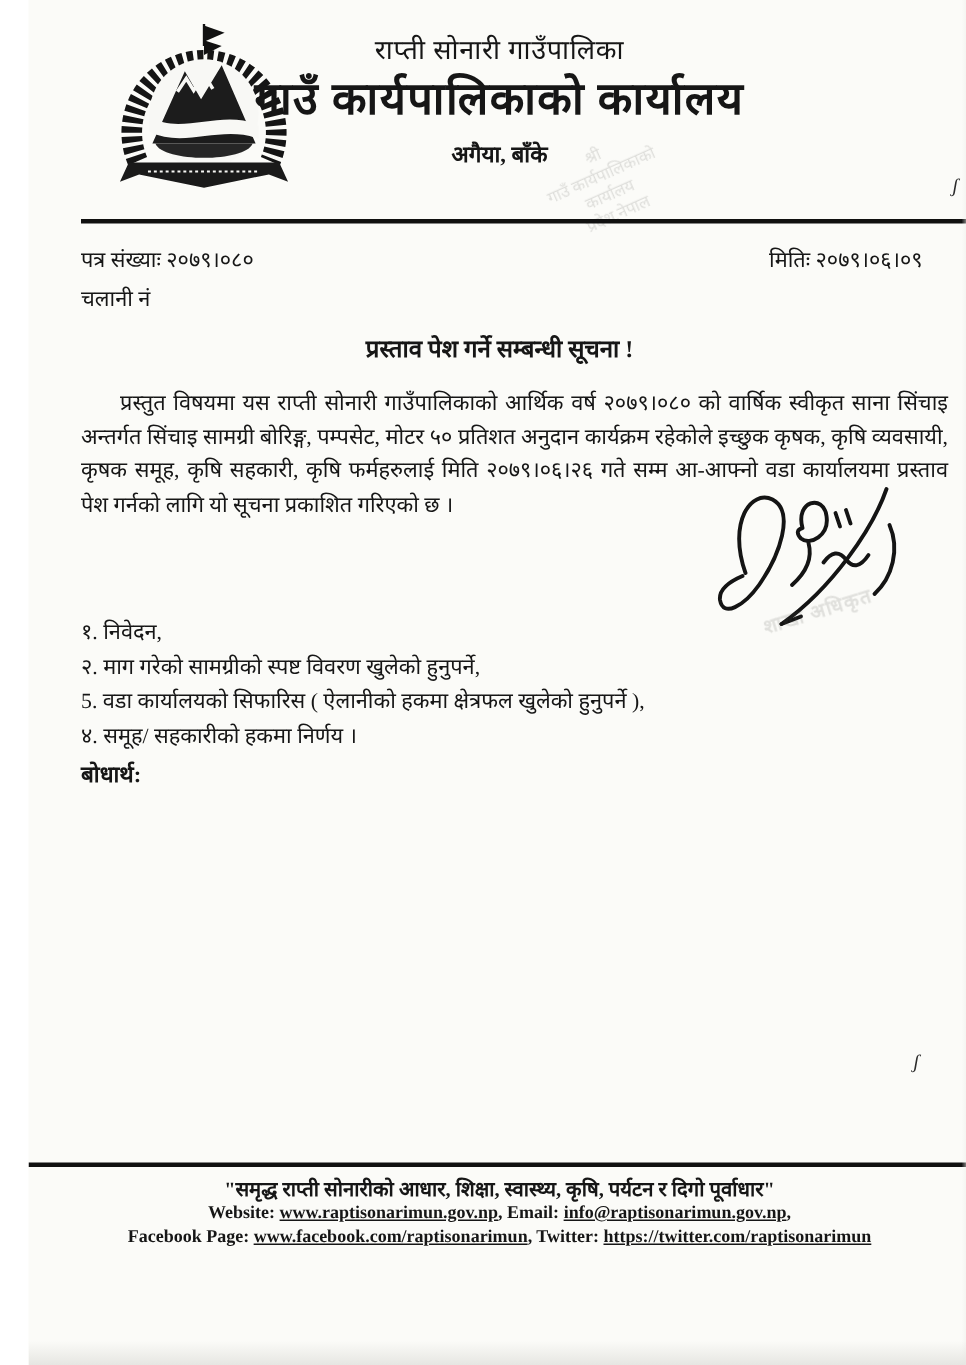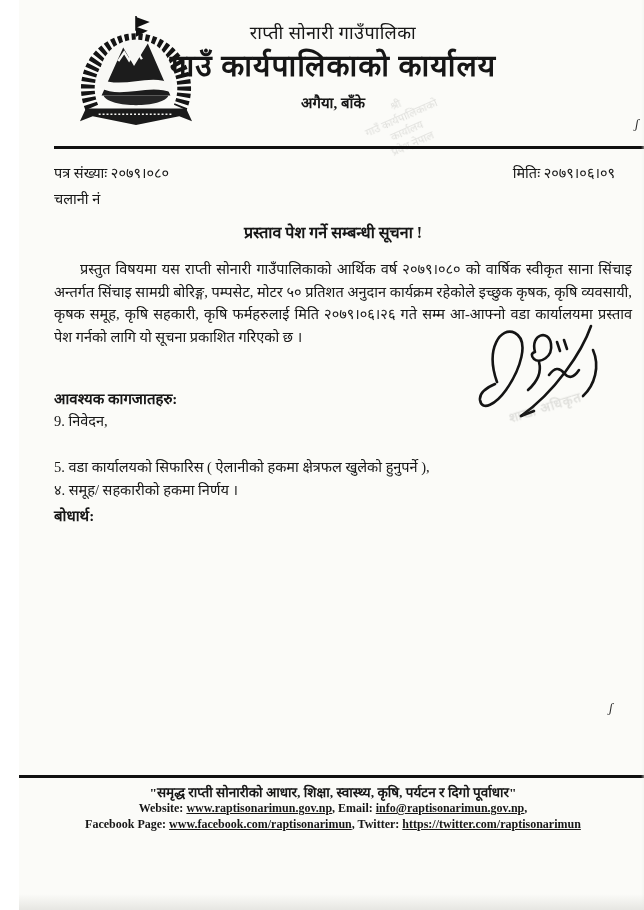--- a/index.html
+++ b/index.html
@@ -114,22 +114,22 @@
         <path d="M97 20 l 3 9"></path>
         <path d="M124 6 C 115 32 88 72 54 96"></path>
         <path d="M54 96 l 13 -5"></path>
         <path d="M82 55 q 8 -11 15 -2 q 7 9 15 -3"></path>
         <path d="M126 30 C 133 46 128 65 116 76"></path>
       </g>
     </svg>
     <div class="abs stamp-sig" style="top:78px;left:18px;position:absolute;">शाखा अधिकृत</div>
   </div>
 
-  <div class="abs docs-head">आवश्यक कागजातहरु:</div>
-  <div class="abs doc-item" style="top:410px;">9. निवेदन,</div>
+  <div class="abs doc-item" style="top:410px;">१. निवेदन,</div>
+  <div class="abs doc-item" style="top:433px;">२. माग गरेको सामग्रीको स्पष्ट विवरण खुलेको हुनुपर्ने,</div>
   <div class="abs doc-item" style="top:456px;">5. वडा कार्यालयको सिफारिस ( ऐलानीको हकमा क्षेत्रफल खुलेको हुनुपर्ने ),</div>
   <div class="abs doc-item" style="top:479px;">४. समूह/ सहकारीको हकमा निर्णय ।</div>
 
   <div class="abs cc-head">बोधार्थ:</div>
 
   <div class="abs pen-mark mark2">ʃ</div>
 
   <div class="abs rule2"></div>
   <div class="abs center foot-slogan">"समृद्ध राप्ती सोनारीको आधार, शिक्षा, स्वास्थ्य, कृषि, पर्यटन र दिगो पूर्वाधार"</div>
   <div class="abs center foot-l3">

